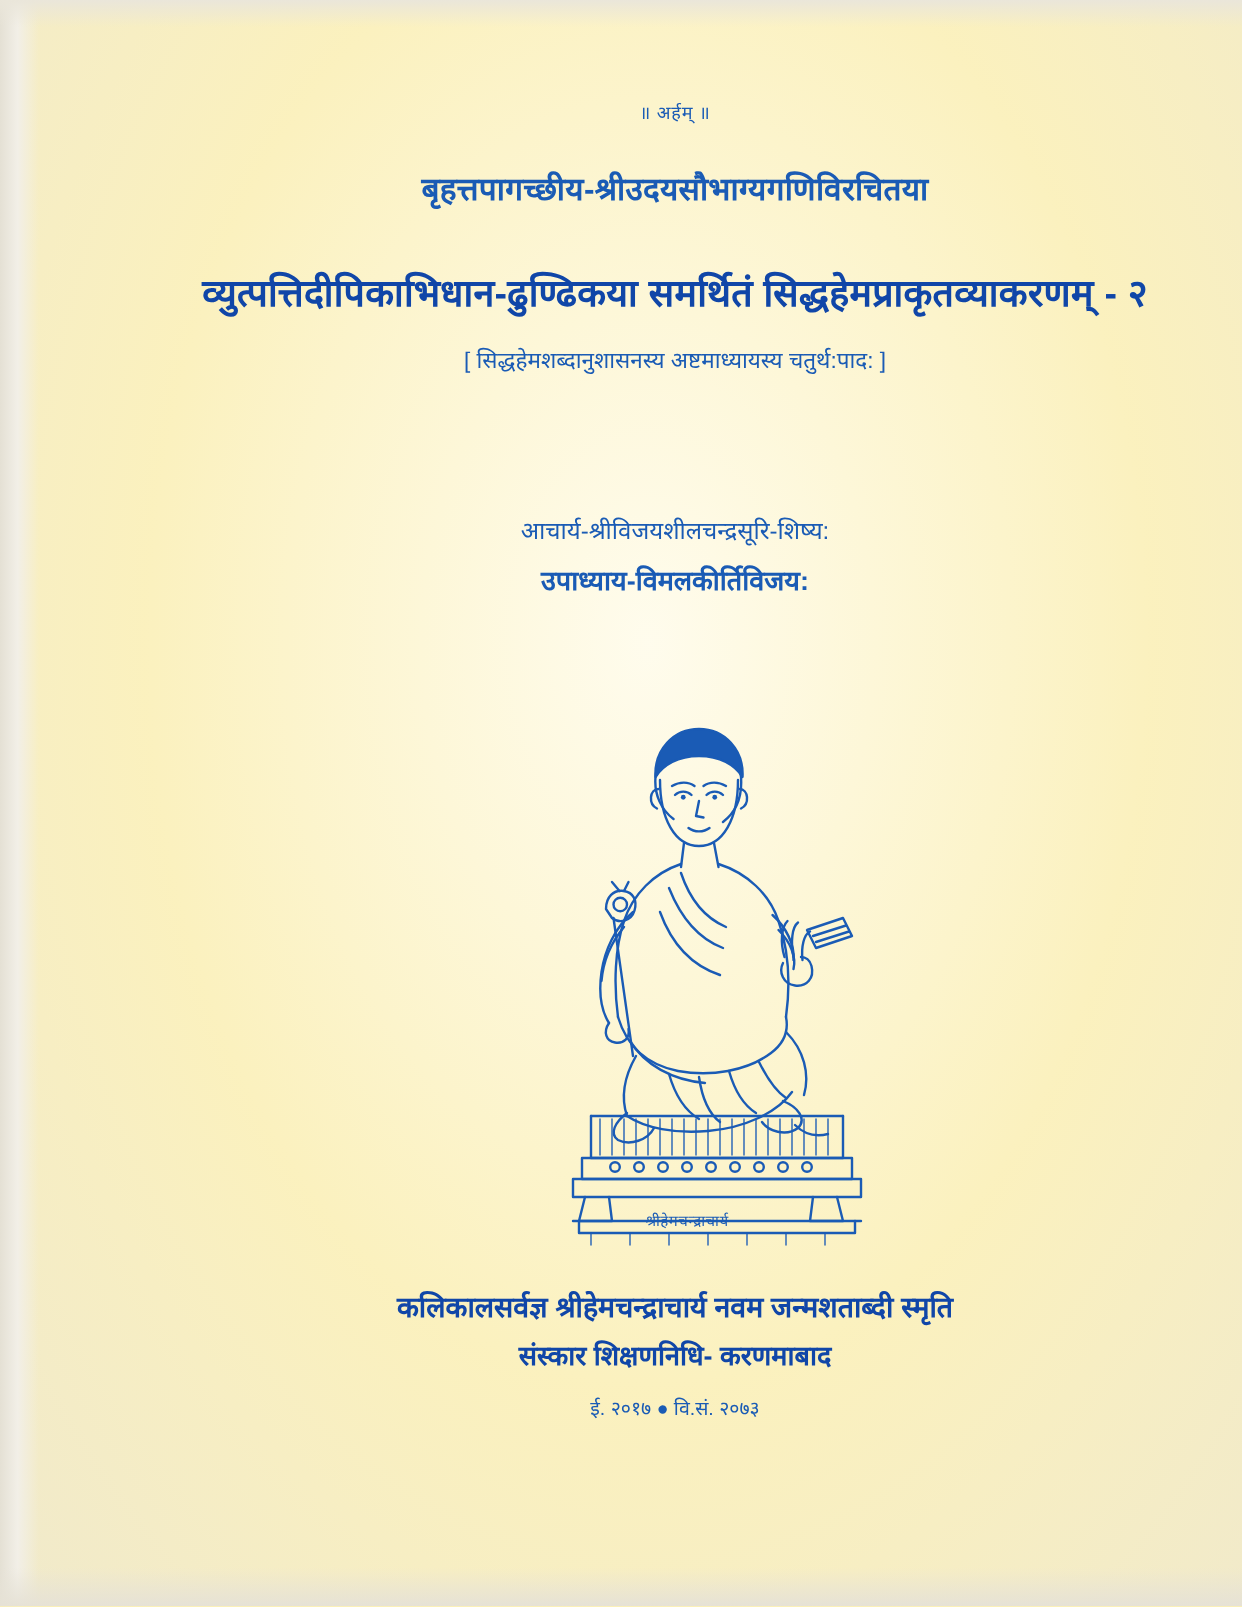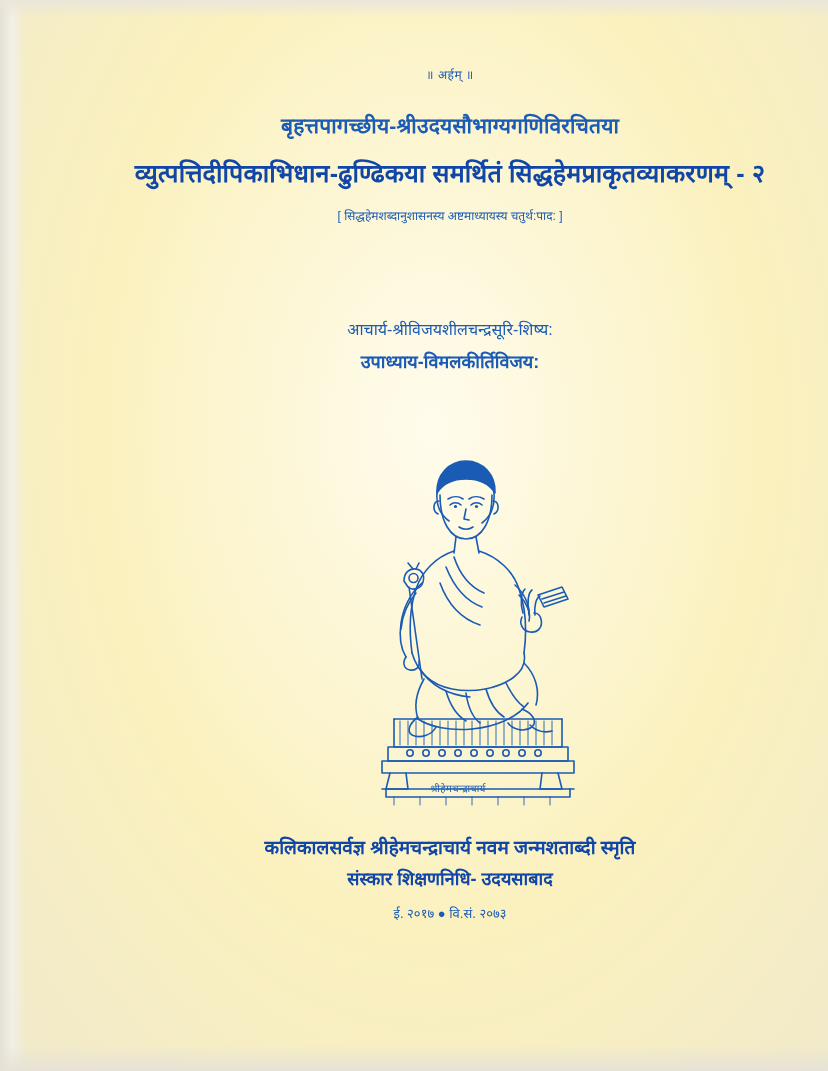--- a/index.html
+++ b/index.html
@@ -82,23 +82,24 @@
     margin-bottom: 16px;
     text-align: center;
   }
   .line-title {
     font-size: 25px;
     color: #1046a8;
     font-weight: bold;
     letter-spacing: 0.2px;
     text-align: center;
     margin-bottom: 18px;
+    margin-top: 22px;
   }
   .line-subtitle {
-    font-size: 12px;
+    font-size: 15px;
     color: #1a5bb5;
     text-align: center;
     margin-bottom: 8px;
   }
 
   .editor-block {
     margin-top: 86px;
     text-align: center;
     line-height: 1.55;
   }
@@ -288,18 +289,18 @@
           <path d="M112 372 L304 372"></path>
           <path d="M116 372 L116 380 L300 380 L300 372"></path>
           <path d="M124 380 L124 388 M150 380 L150 388 M176 380 L176 388 M202 380 L202 388 M228 380 L228 388 M254 380 L254 388 M280 380 L280 388" stroke-width="0.9"></path>
         </g>
       </svg>
       <div class="caption">श्रीहेमचन्द्राचार्य</div>
     </div>
 
     <div class="publisher-block">
       <div class="pub-line1">कलिकालसर्वज्ञ श्रीहेमचन्द्राचार्य नवम जन्मशताब्दी स्मृति</div>
-      <div class="pub-line2">संस्कार शिक्षणनिधि- उदयसाबाद</div>
+      <div class="pub-line2">संस्कार शिक्षणनिधि- करणमाबाद</div>
       <div class="pub-year">ई. २०१७ ● वि.सं. २०७३</div>
     </div>
 
   </div>
 </div>
 
 </body></html>

